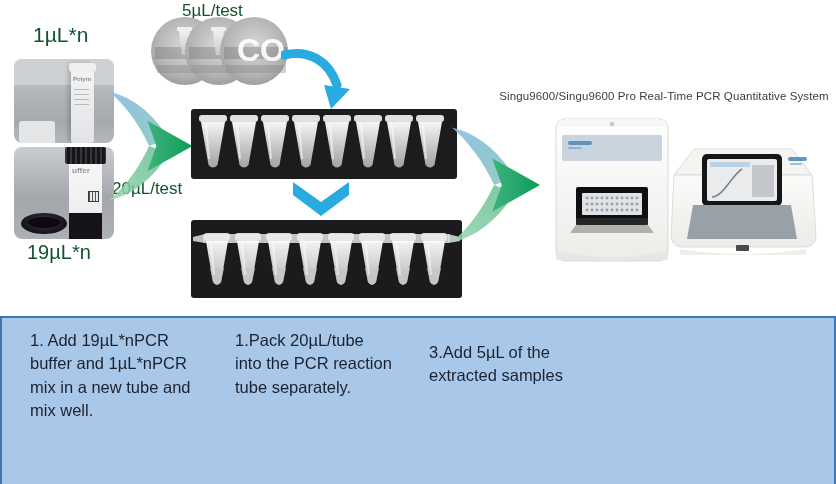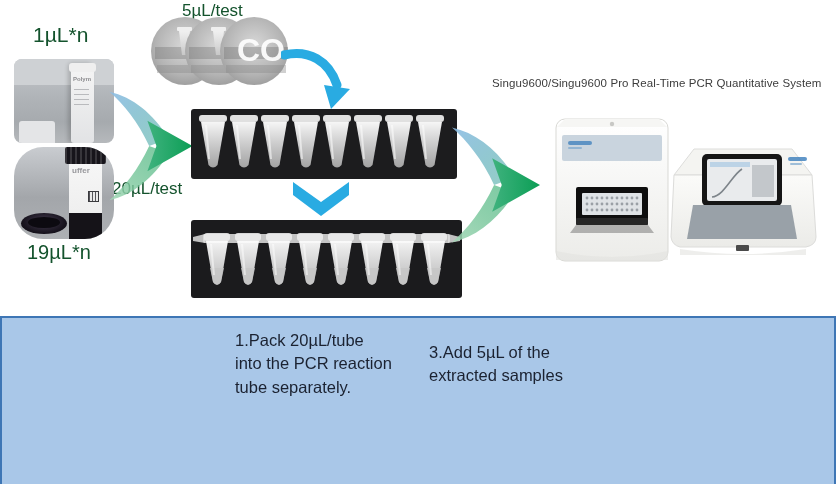--- a/index.html
+++ b/index.html
@@ -21,37 +21,37 @@
   .mix-tube{position:absolute;left:57px;top:4px;width:23px;height:80px;
     background:linear-gradient(180deg,#f5f5f5,#e2e3e5);border-radius:4px 4px 3px 3px;
     box-shadow:-3px 0 4px rgba(0,0,0,.18);}
   .mix-tube .cap{position:absolute;left:-2px;top:0;width:27px;height:9px;background:#efefef;border-radius:3px;}
   .tube-text{position:absolute;left:2px;top:13px;font-size:6px;font-weight:bold;color:#8d8d90;}
   .mix-tube .lines{position:absolute;left:3px;top:26px;width:15px;height:16px;
     background:repeating-linear-gradient(180deg,#b9babd 0 1px,transparent 1px 5px);}
   .mix-box{position:absolute;left:5px;bottom:0;width:36px;height:22px;background:#e4e5e7;border-radius:3px 3px 0 0;}
 
   .photo-buffer{left:14px;top:147px;width:100px;height:92px;
-    background:linear-gradient(180deg,#c9ccd0 0%,#a3a6aa 55%,#aeb1b4 100%);border-radius:29px;}
+    background:linear-gradient(180deg,#c9ccd0 0%,#a3a6aa 55%,#aeb1b4 100%);}
   .buffer-tube{position:absolute;left:55px;top:14px;width:33px;height:78px;
     background:linear-gradient(180deg,#f6f6f6,#ebebeb);}
   .buffer-tube .bottom-band{position:absolute;left:0;bottom:0;width:100%;height:26px;background:#151318;}
   .buffer-cap{position:absolute;left:51px;top:0;width:41px;height:17px;background:#17151b;border-radius:2px;
     background-image:repeating-linear-gradient(90deg,rgba(255,255,255,.14) 0 2px,transparent 2px 5px);}
   .buffer-text{position:absolute;left:58px;top:19px;font-size:8px;color:#97979b;font-weight:bold;}
   .barcode{position:absolute;left:74px;top:44px;width:9px;height:9px;border:1px solid #3a3a3e;
     background:repeating-linear-gradient(90deg,#55555a 0 1px,#e9e9e9 1px 3px);}
   .loose-cap{position:absolute;left:7px;bottom:5px;width:46px;height:21px;border-radius:50%;
     background:radial-gradient(ellipse at 50% 42%,#332c3c 25%,#17131d 65%,#0d0b11 100%);}
   .loose-cap::after{content:"";position:absolute;left:7px;top:4px;width:32px;height:11px;border-radius:50%;
     background:#0c0a10;}
 
   .svg-abs{position:absolute;}
   .title{
-    position:absolute;left:492px;top:77px;width:344px;
+    position:absolute;left:492px;top:90px;width:344px;text-align:center;
     font-size:11.5px;color:#3c3c3c;letter-spacing:.1px;
   }
 
   .banner{
     position:absolute;left:0;top:316px;width:832px;height:168px;
     background:var(--banner-bg,#a9c7e8);
     border:2px solid var(--banner-border,#3e76b5);border-bottom:none;
   }
   .step{
     position:absolute;top:11px;white-space:pre-line;
@@ -370,20 +370,24 @@
     <g>
       <rect x="122" y="16" width="19" height="4" rx="2" fill="#3a7dbb" opacity="0.8"></rect>
       <rect x="124" y="22" width="12" height="2" rx="1" fill="#7aa6cd" opacity="0.7"></rect>
     </g>
     <polygon points="27,64 125,64 131,98 21,98" fill="#99a1a8"></polygon>
     <rect x="70" y="104" width="13" height="6" rx="1" fill="#4a4a4a"></rect>
     <path d="M14,108 Q76,118 140,108 L140,114 L14,114 Z" fill="#e2e2df" opacity="0.6"></path>
   </svg>
 
   <div class="banner">
+    <div class="step step-1">1. Add 19µL*nPCR
+buffer and 1µL*nPCR
+mix in a new tube and
+mix well.</div>
     <div class="step step-2">1.Pack 20µL/tube
 into the PCR reaction
 tube separately.</div>
     <div class="step step-3">3.Add 5µL of the
 extracted samples</div>
   </div>
 
 </div>
 
 </body></html>

